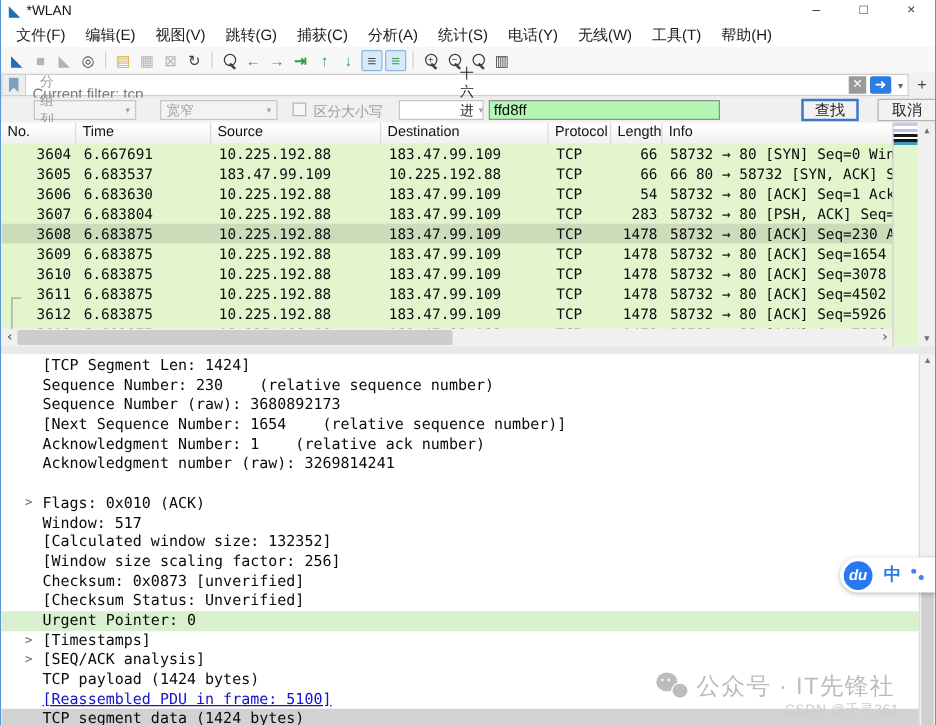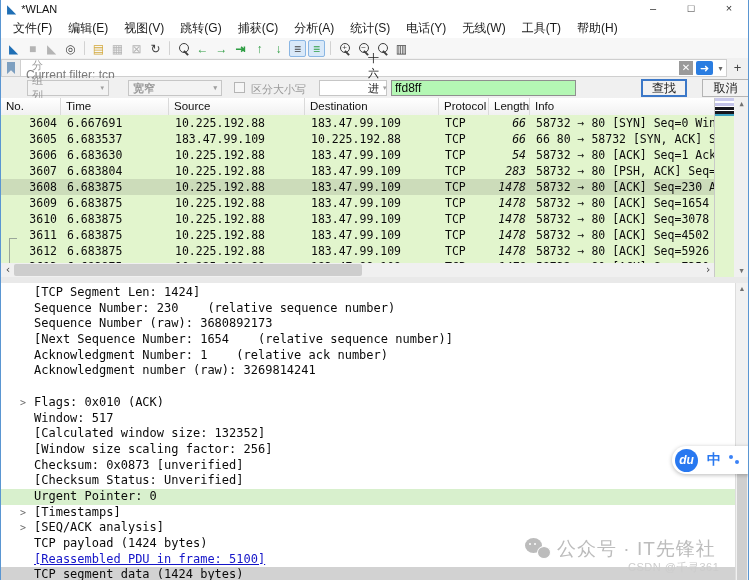--- a/index.html
+++ b/index.html
@@ -55,21 +55,21 @@
   .packet-list{position:absolute;left:0;top:98px;right:0;height:179px;background:#fff;font-family:"DejaVu Sans Mono",monospace;}
   .plist-grid{display:grid;grid-template-columns:60px 108px 136px 134px 50px 41px 1fr;}
   .pl-header{position:absolute;left:0;top:0;right:33px;height:17px;background:linear-gradient(#ffffff,#f1f1f1);border-bottom:1px solid #d6d6d6;font-family:"Liberation Sans",sans-serif;}
   .pl-hcell{font-size:11.5px;color:#111;padding:2px 0 0 5px;border-right:1px solid #dadada;white-space:nowrap;overflow:hidden;box-sizing:border-box;}
   .pl-rows{position:absolute;left:0;top:17px;right:33px;height:148px;overflow:hidden;background:#e2f5cd;}
   .prow{height:16px;background:#e2f5cd;color:#0c0c0c;font-size:11.5px;line-height:16px;}
   .prow.selected{background:#ccdcba;}
   .prow.partial{height:4px;overflow:hidden;}
   .pcell{white-space:pre;overflow:hidden;padding-left:6px;box-sizing:border-box;}
   .pcell.no{text-align:right;padding-right:4px;padding-left:0;}
-  .pcell.len{text-align:right;padding-right:4px;padding-left:0;font-style:italic;}
+  .pcell.len{text-align:right;padding-right:4px;padding-left:0;}
   .related-bracket{position:absolute;left:8px;top:140px;width:7px;height:120px;border-left:1px solid #9aa79a;border-top:1px solid #9aa79a;pointer-events:none;}
   
   .hscroll{position:absolute;left:0;right:33px;top:165px;height:14px;background:#f0f0f0;}
   .hs-arrow{position:absolute;top:0;width:14px;height:14px;color:#444;font-size:11px;line-height:13px;text-align:center;}
   .hs-left{left:0;} .hs-right{right:0;}
   .hs-thumb{position:absolute;left:13px;top:1px;width:348px;height:12px;background:#cdcdcd;border-radius:2px;}
   
   .rail{position:absolute;right:0;top:0;width:33px;height:179px;background:#f0f0f0;border-left:1px solid #c9c9c9;}
   .minimap{position:absolute;left:0;top:0;width:19px;height:179px;
     background:linear-gradient(#c9c9ec 0 3px,#ffffff 3px 5px,#c2c2e8 5px 8px,#ffffff 8px 9px,#16161d 9px 12px,#ffffff 12px 13px,#16161d 13px 16px,#3a9fbf 16px 18px,#e2f5cd 18px 100%);}
@@ -173,21 +173,21 @@
       <span class="filter-caret">▾</span>
     </div>
     <span class="add-btn">+</span>
   </div>
 
   <div class="findbar">
     <div class="fb fb-select" style="left:26px;width:82px;gap:44px;">
       <span>分组列表</span>
       <span class="caret">▾</span>
     </div>
-    <div class="fb fb-select" style="left:127px;width:94px;font-weight:bold;">
+    <div class="fb fb-select" style="left:127px;width:94px;">
       <span>宽窄</span>
       <span class="caret">▾</span>
     </div>
     <div class="fb fb-check"></div>
     <div class="fb fb-chklabel">区分大小写</div>
     <div class="fb fb-select enabled" style="left:318px;width:68px;">
       <span>十六进制值</span>
       <span class="caret">▾</span>
     </div>
     <div class="fb fb-input">

